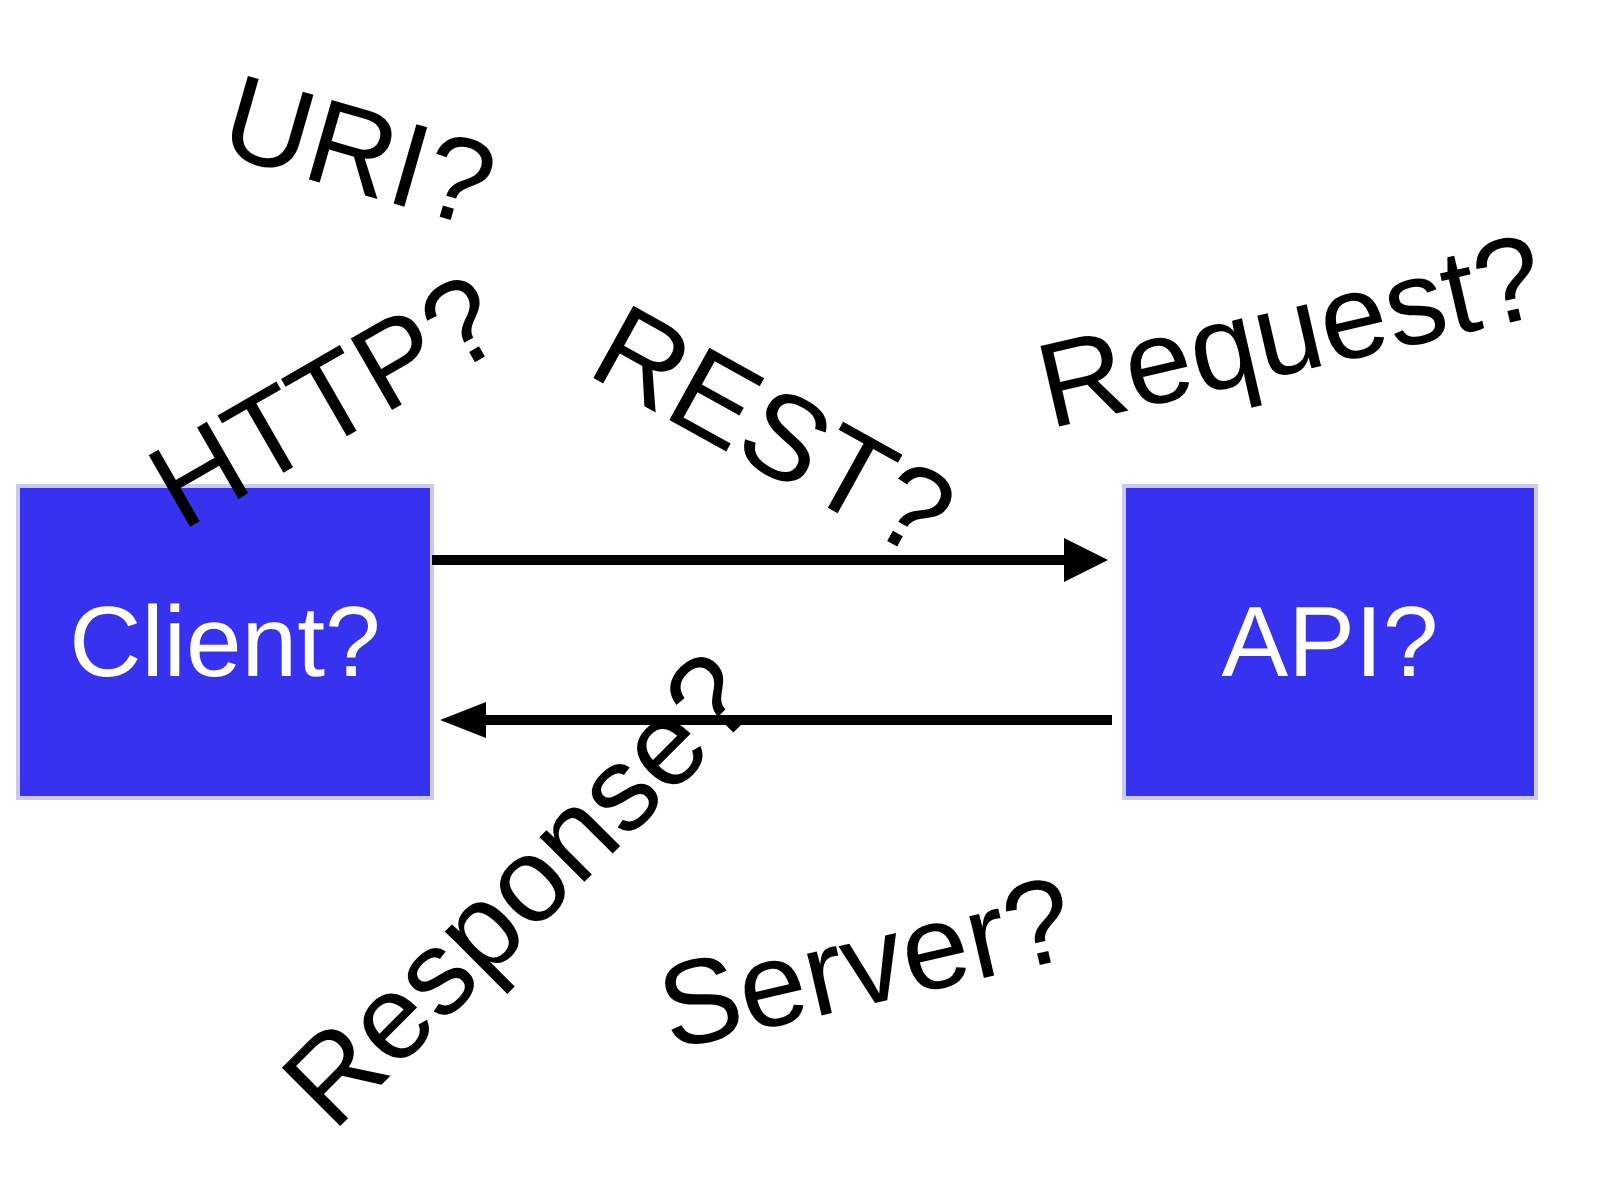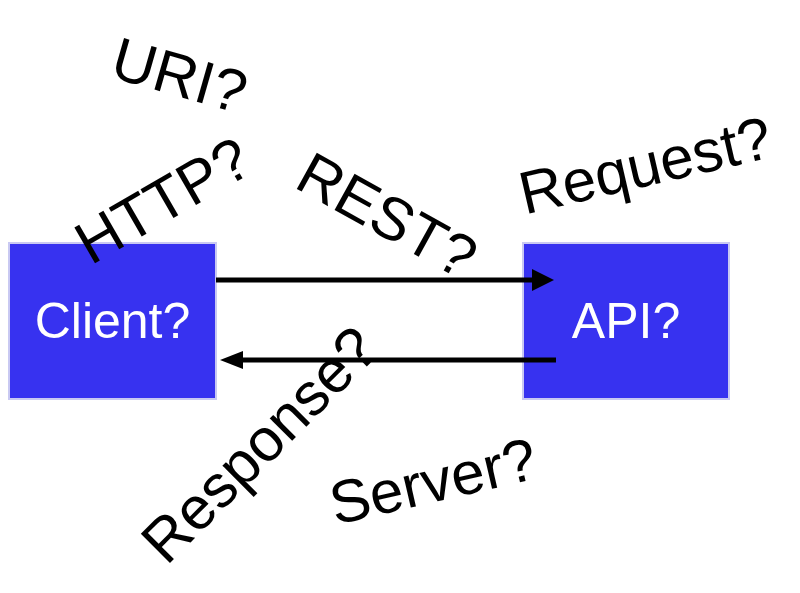--- a/index.html
+++ b/index.html
@@ -23,21 +23,21 @@
     box-sizing: border-box;
     display: flex;
     align-items: center;
     justify-content: center;
     color: #ffffff;
     font-size: 50px;
     line-height: 1;
     white-space: nowrap;
   }
   .node-client { left: 8px;   top: 242px; width: 209px; height: 158px; }
-  .node-api    { left: 522px; top: 242px; width: 208px; height: 158px; }
+  .node-api    { left: 561px; top: 242px; width: 208px; height: 158px; }
 
   
   .floating {
     position: absolute;
     color: #000000;
     font-size: 60px;
     line-height: 60px;
     white-space: nowrap;
     transform-origin: center center;
   }

